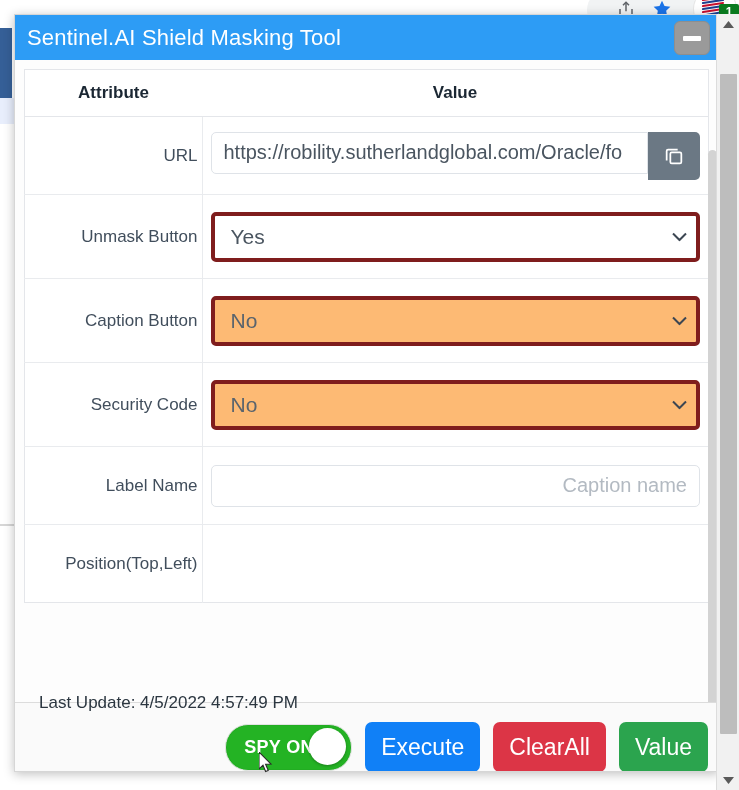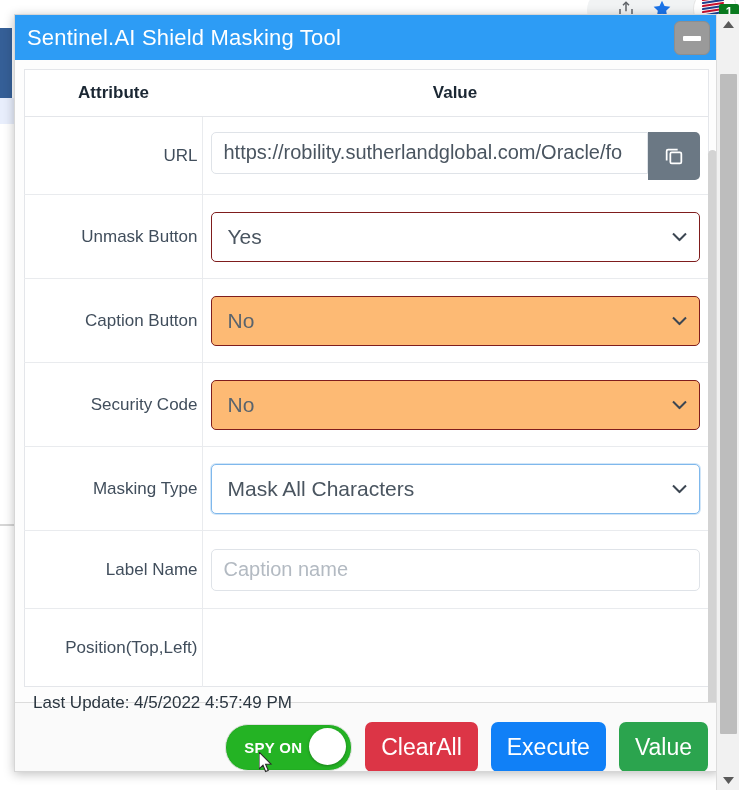--- a/index.html
+++ b/index.html
@@ -266,21 +266,21 @@
     cursor: pointer;
     flex: 0 0 auto;
   }
 
   .sel {
     width: 100%;
     height: 50px;
     box-sizing: border-box;
     -webkit-appearance: none;
     appearance: none;
-    border: 1px solid #7f1d1d;
+    border: 4px solid #7f1d1d;
     border-radius: 5px;
     padding: 0 34px 0 16px;
     font-size: 21px;
     color: #4a5560;
     font-family: "Liberation Sans", sans-serif;
     background: #ffffff;
     outline: none;
     cursor: pointer;
   }
   .sel.disabled {
@@ -304,21 +304,21 @@
   
   .footer {
     position: absolute;
     left: 0; bottom: 0;
     width: 703px; height: 68px;
     background: #fafafa;
     border-top: 1px solid #dcdcdc;
   }
   .last-update {
     position: absolute;
-    left: 18px; top: -10px;
+    left: 24px; top: -10px;
     font-size: 17px;
     color: #2b3640;
     white-space: nowrap;
   }
   .btn-row {
     position: absolute;
     right: 10px; top: 19px;
     display: flex;
     align-items: center;
     gap: 13px;
@@ -330,21 +330,21 @@
     border-radius: 23px;
     border: 1px solid #e3e3e3;
     cursor: pointer;
     display: flex;
     align-items: center;
     box-shadow: inset 0 0 0 1px rgba(0,0,0,.03);
   }
   .spy-label {
     margin-left: 18px;
     color: #ffffff;
-    font-size: 15px;
+    font-size: 18px;
     font-weight: bold;
     letter-spacing: .3px;
   }
   .spy-knob {
     position: absolute;
     right: 5px; top: 3px;
     width: 37px; height: 37px;
     background: #ffffff;
     border-radius: 50%;
     box-shadow: 0 1px 3px rgba(0,0,0,.3);
@@ -540,38 +540,25 @@
                 <select class="sel disabled">
                   <option>No</option>
                 </select>
                 <svg class="sel-chev" width="15" height="9" viewBox="0 0 15 9" fill="none" stroke="#3c4652" stroke-width="2">
                     <path d="M1 1l6.5 6.5L14 1"></path>
                   </svg>
               </div>
             </td>
           </tr>
 
-          <tr class="row-tall">
-            <td class="attr-label">Masking Type</td>
-            <td class="val">
-              <div class="sel-wrap">
-                <select class="sel focused">
-                  <option>Mask All Characters</option>
-                </select>
-                <svg class="sel-chev" width="15" height="9" viewBox="0 0 15 9" fill="none" stroke="#3c4652" stroke-width="2">
-                    <path d="M1 1l6.5 6.5L14 1"></path>
-                  </svg>
-              </div>
-            </td>
-          </tr>
 
           <tr class="row-mid">
             <td class="attr-label">Label Name</td>
             <td class="val">
-              <input class="txt-input" type="text" style="width: 100%;" placeholder="Caption name">
+              <input class="txt-input" type="text" style="width: 100%; text-align: right;" placeholder="Caption name">
             </td>
           </tr>
 
 
           <tr class="row-mid">
             <td class="attr-label">Position(Top,Left)</td>
             <td class="val">
               
             </td>
           </tr>
@@ -583,22 +570,22 @@
     </div>
 
     <div class="footer">
       <span class="last-update">Last Update: 4/5/2022 4:57:49 PM</span>
 
       <div class="btn-row">
         <div class="spy-toggle">
           <span class="spy-label">SPY ON</span>
           <div class="spy-knob"></div>
         </div>
+        <button class="act-btn btn-execute">Execute</button>
         <button class="act-btn btn-clear">ClearAll</button>
-        <button class="act-btn btn-execute">Execute</button>
         <button class="act-btn btn-save">Value</button>
       </div>
     </div>
   </div>
 
   <div class="vscroll-outer">
     <div class="vscroll-arrow up">
       <svg width="11" height="7" viewBox="0 0 11 7" fill="#5a5a5a">
         <path d="M5.5 0L11 7H0z"></path>
       </svg>

